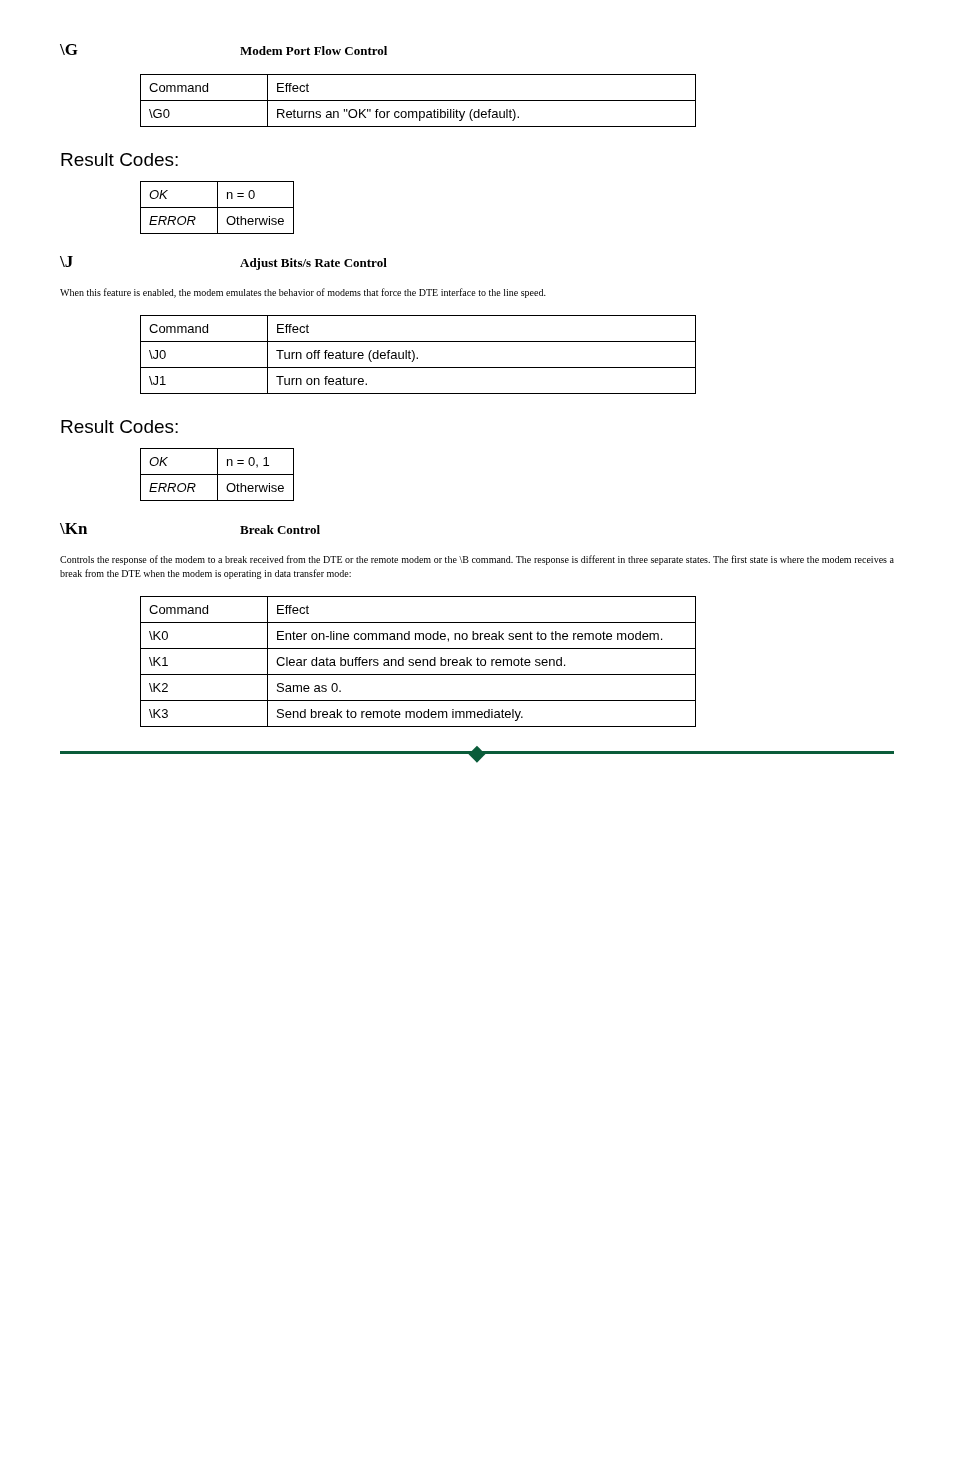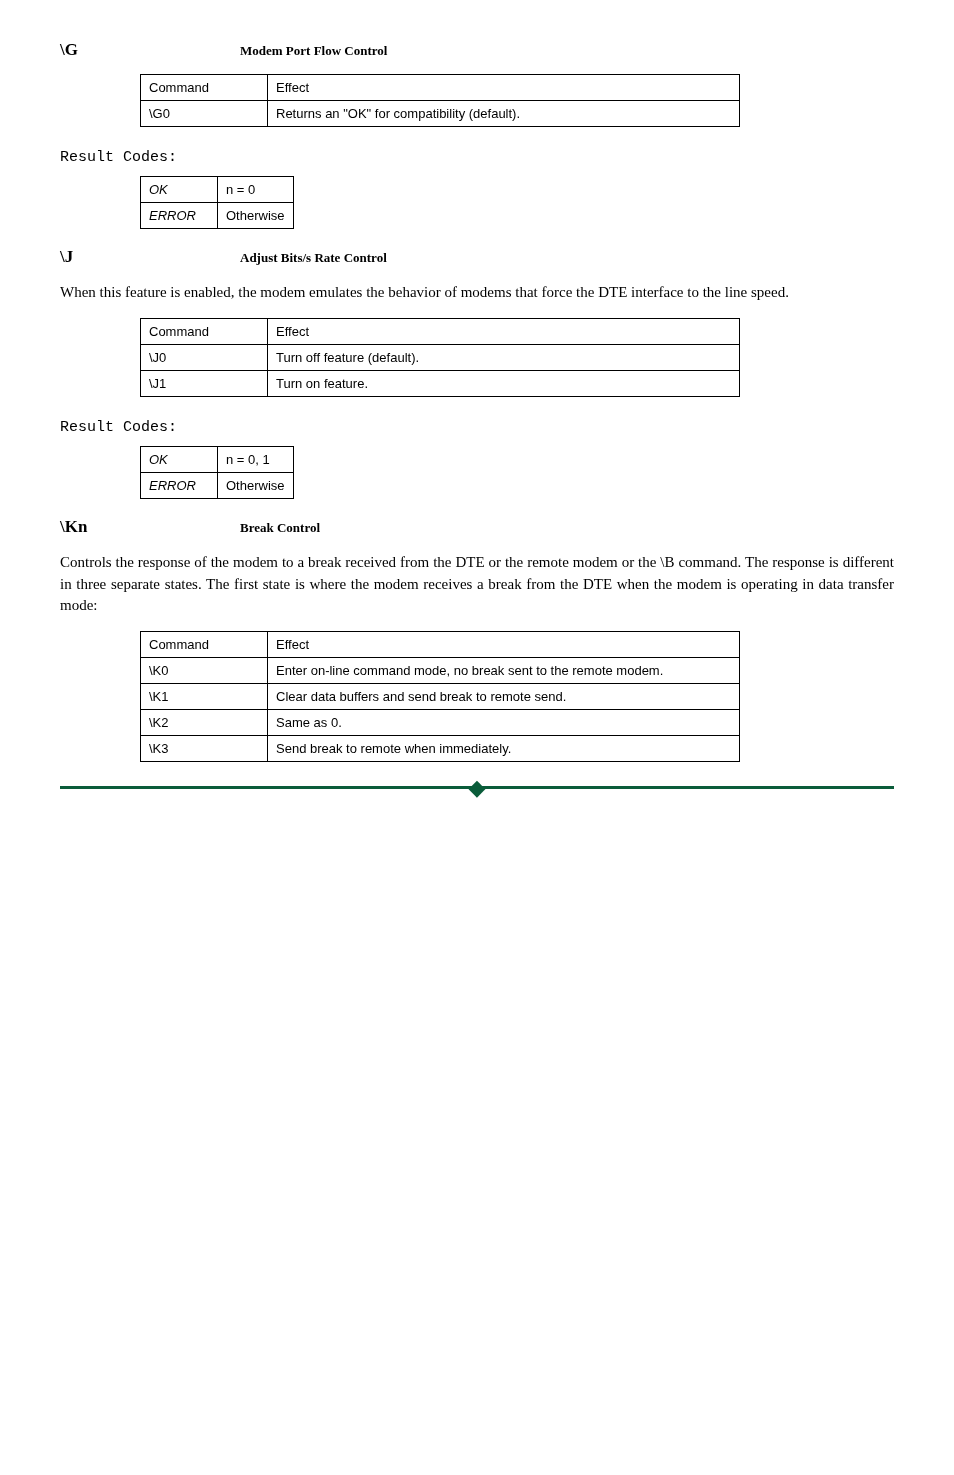--- a/index.html
+++ b/index.html
@@ -37,43 +37,43 @@
     border: 1.5px solid #000;
     padding: 5px 8px;
     text-align: left;
     font-family: Arial, Helvetica, sans-serif;
     font-size: 13px;
     vertical-align: top;
     font-weight: normal;
   }
   .effect-table {
     margin-left: 80px;
-    width: 600px;
+    width: 556px;
     padding-left: 48px;
   }
   .effect-table .col-cmd {
     width: 110px;
   }
   .result-table {
     margin-left: 80px;
   }
   .result-table td:first-child {
     width: 60px;
     font-style: italic;
   }
   .body-text {
     font-family: Georgia, 'Times New Roman', serif;
-    font-size: 15px;
+    font-size: 10px;
     line-height: 1.45;
     text-align: justify;
     margin-bottom: 14px;
   }
   .result-label {
-    font-family: Liberation Mono, monospace;
-    font-size: 15px;
+    font-family: Liberation Sans, sans-serif;
+    font-size: 19px;
     margin-bottom: 10px;
     margin-top: 22px;
   }
   .footer {
     margin-top: 24px;
   }
   .footer-line {
     border-top: 3px solid #0a5c3a;
   }
   .footer-diamond {
@@ -175,21 +175,21 @@
   <tr>
     <td>\K1</td>
     <td>Clear data buffers and send break to remote send.</td>
   </tr>
   <tr>
     <td>\K2</td>
     <td>Same as 0.</td>
   </tr>
   <tr>
     <td>\K3</td>
-    <td>Send break to remote when immediately.</td>
+    <td>Send break to remote modem immediately.</td>
   </tr>
 </tbody>
   </table>
 
 <div class="footer">
   <div class="footer-line"></div>
   <div class="footer-diamond">◆</div>
 </div>
 
 </body></html>

